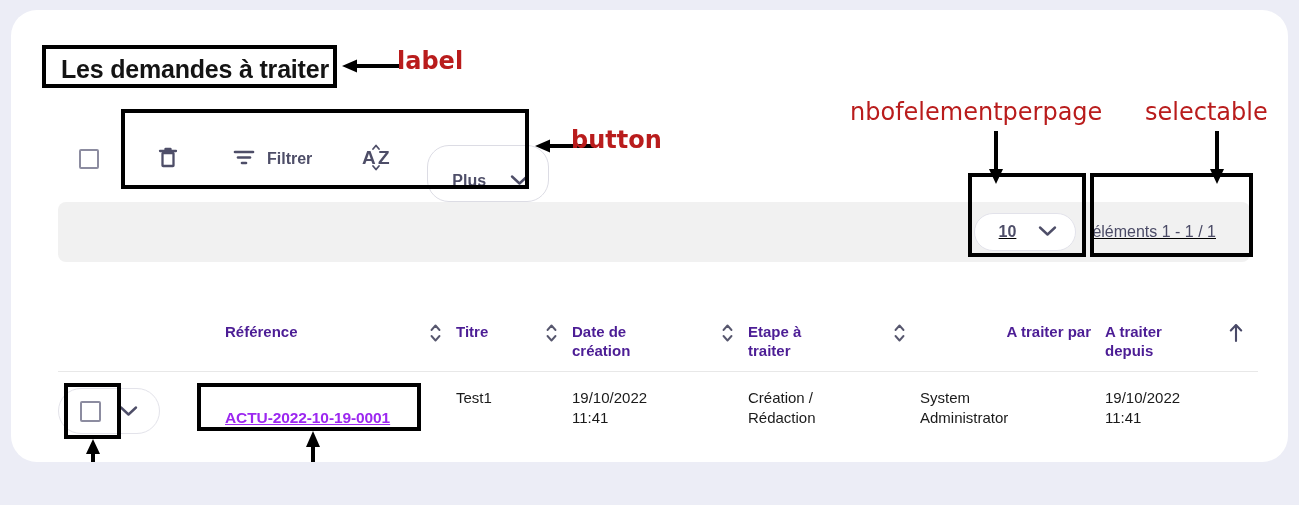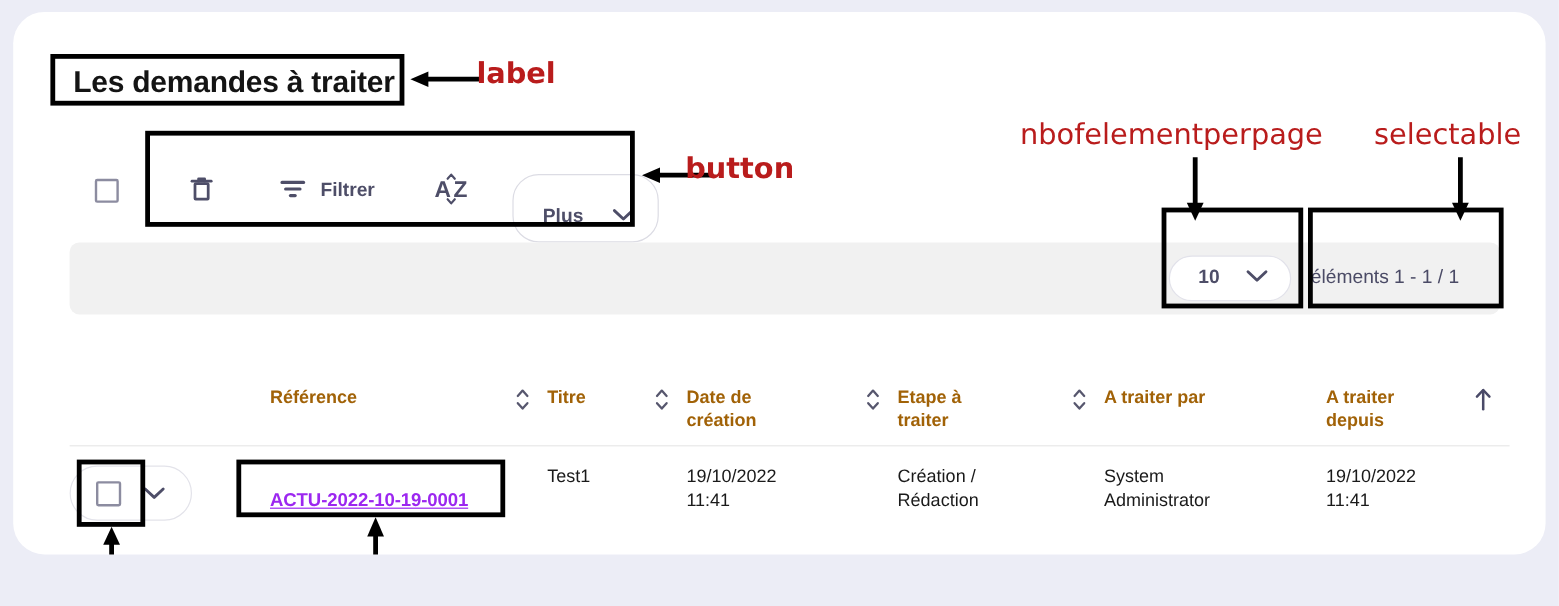--- a/index.html
+++ b/index.html
@@ -95,20 +95,21 @@
     width: 1192px;
     height: 60px;
     background: #f1f1f1;
     border-radius: 8px;
     display: flex;
     align-items: center;
     justify-content: flex-end;
     padding-right: 34px;
     box-sizing: border-box;
     gap: 16px;
+    text-decoration: underline;
   }
   #per-page-select {
     display: flex;
     align-items: center;
     gap: 22px;
     background: #fff;
     border: 1px solid #e2e2ea;
     border-radius: 20px;
     padding: 9px 18px 9px 24px;
     color: #4e4e68;
@@ -137,21 +138,21 @@
     border-bottom: 1px solid #e8e8e8;
     padding-top: 12px;
     box-sizing: border-box;
   }
   .th {
     display: flex;
     align-items: flex-start;
     justify-content: space-between;
     font-size: 15px;
     font-weight: bold;
-    color: #a16207;
+    color: #4c1d95;
     line-height: 1.28;
     padding-right: 14px;
     box-sizing: border-box;
   }
   .th-label { white-space: pre-line; }
   #trow {
     display: flex;
     align-items: flex-start;
     padding-top: 16px;
   }
@@ -161,21 +162,21 @@
     line-height: 1.33;
     white-space: pre-line;
     padding-right: 14px;
     box-sizing: border-box;
   }
   .col-sel   { width: 167px; flex: 0 0 167px; }
   .col-ref   { width: 231px; flex: 0 0 231px; }
   .col-tit   { width: 116px; flex: 0 0 116px; }
   .col-date  { width: 176px; flex: 0 0 176px; }
   .col-etape { width: 172px; flex: 0 0 172px; }
-  .col-par   { width: 185px; flex: 0 0 185px; }
+  .col-par   { width: 185px; flex: 0 0 185px; justify-content: flex-end; }
   .col-dep   { width: 153px; flex: 0 0 153px; }
 
   #select-group {
     display: flex;
     align-items: center;
     border: 1px solid #e3e3ea;
     border-radius: 23px;
     height: 46px;
     width: 102px;
     box-sizing: border-box;

